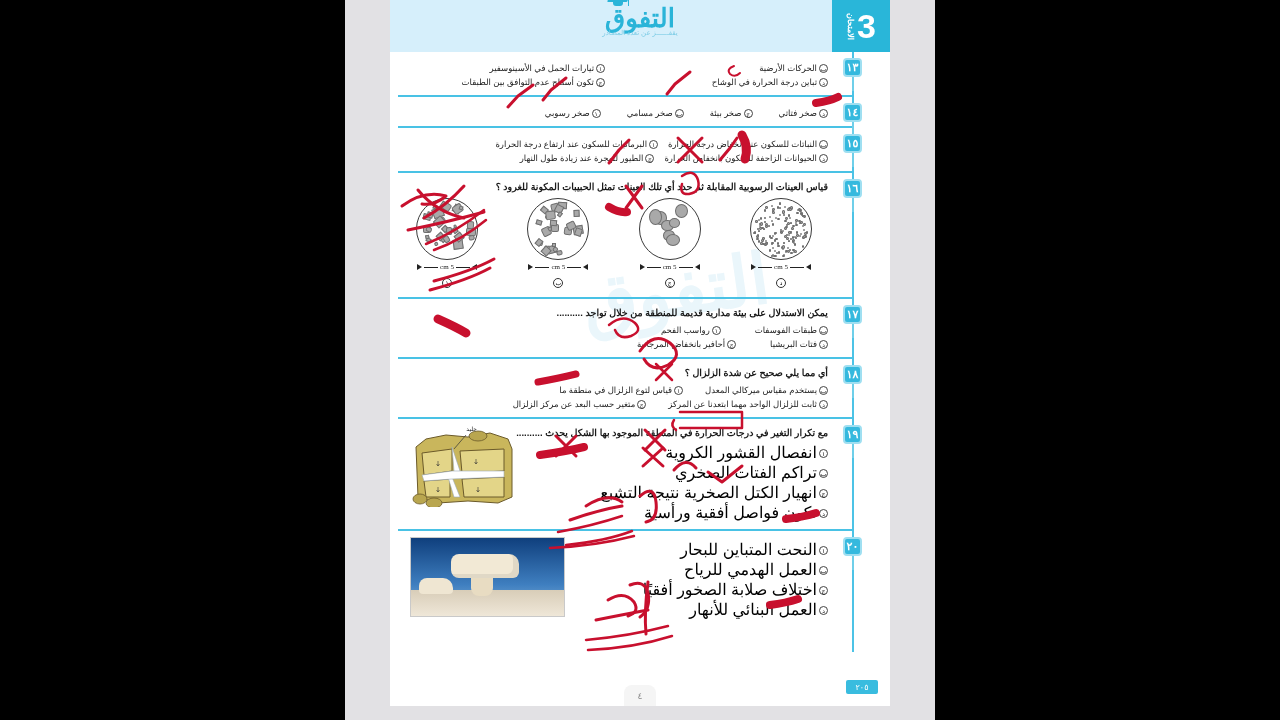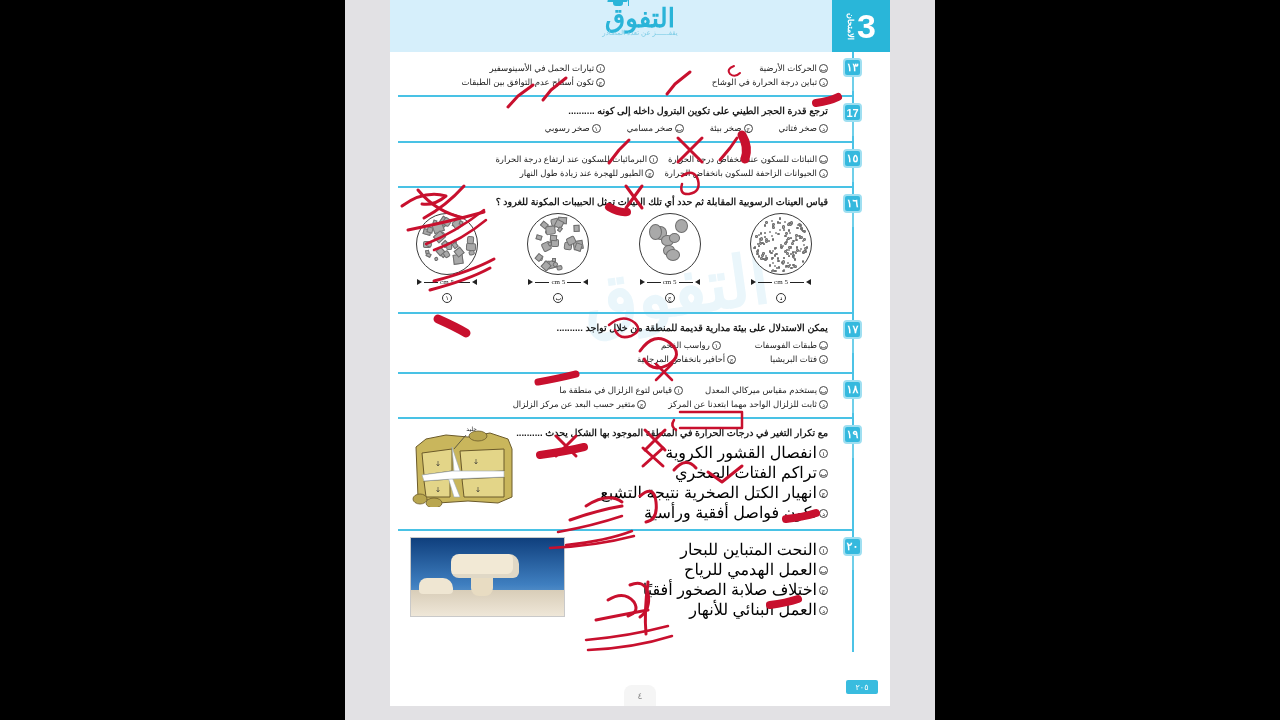--- a/index.html
+++ b/index.html
@@ -163,23 +163,22 @@
           </div>
           <div class="opt-row">
             <span class="opt-col opt"><span class="mk">د</span><span>تباين درجة الحرارة في الوشاح</span></span>
             <span class="opt-col opt"><span class="mk">ج</span><span>تكون أسطح عدم التوافق بين الطبقات</span></span>
           </div>
         </div>
       </div>
       <div class="q-sep"></div>
 
       <div class="q">
-        <div class="badge">17</div>
-        <div class="badge-tail"></div>
-        <div class="q-text">ترجع قدرة الحجر الطيني على تكوين البترول داخله إلى كونه ..........</div>
+        <div class="badge">١٤</div>
+        <div class="badge-tail"></div>
         <div class="opts">
           <div class="opt-row" style="gap:26px;">
             <span class="opt"><span class="mk">د</span><span>صخر فتاتي</span></span>
             <span class="opt"><span class="mk">ج</span><span>صخر بيئة</span></span>
             <span class="opt"><span class="mk">ب</span><span>صخر مسامي</span></span>
             <span class="opt"><span class="mk">١</span><span>صخر رسوبي</span></span>
           </div>
         </div>
       </div>
       <div class="q-sep"></div>
@@ -488,20 +487,21 @@
             <span class="opt"><span class="mk">د</span><span>فتات البريشيا</span></span>
             <span class="opt"><span class="mk">ج</span><span>أحافير بانخفاض المرجانية</span></span>
           </div>
         </div>
       </div>
       <div class="q-sep"></div>
 
       <div class="q">
         <div class="badge">١٨</div>
         <div class="badge-tail"></div>
+        <div class="q-text">أي مما يلي صحيح عن شدة الزلزال ؟</div>
         <div class="opts">
           <div class="opt-row" style="gap:22px;">
             <span class="opt"><span class="mk">ب</span><span>يستخدم مقياس ميركالي المعدل</span></span>
             <span class="opt"><span class="mk">١</span><span>قياس لتوع الزلزال في منطقة ما</span></span>
           </div>
           <div class="opt-row" style="gap:22px;">
             <span class="opt"><span class="mk">د</span><span>ثابت للزلزال الواحد مهما ابتعدنا عن المركز</span></span>
             <span class="opt"><span class="mk">ج</span><span>متغير حسب البعد عن مركز الزلزال</span></span>
           </div>
         </div>

